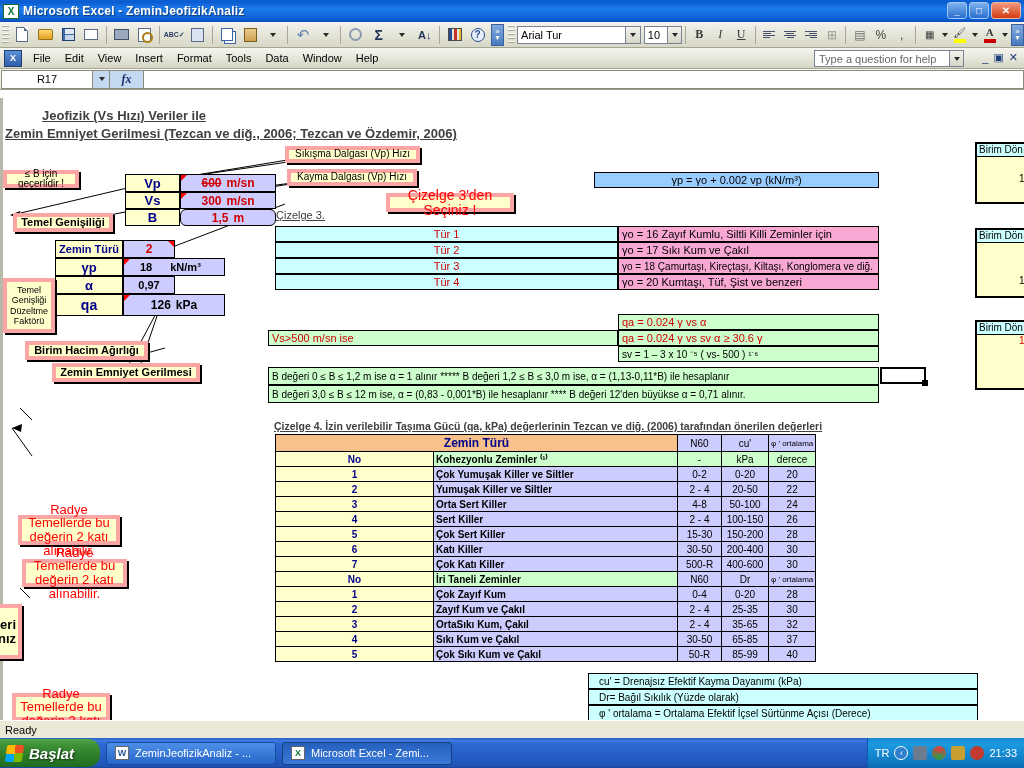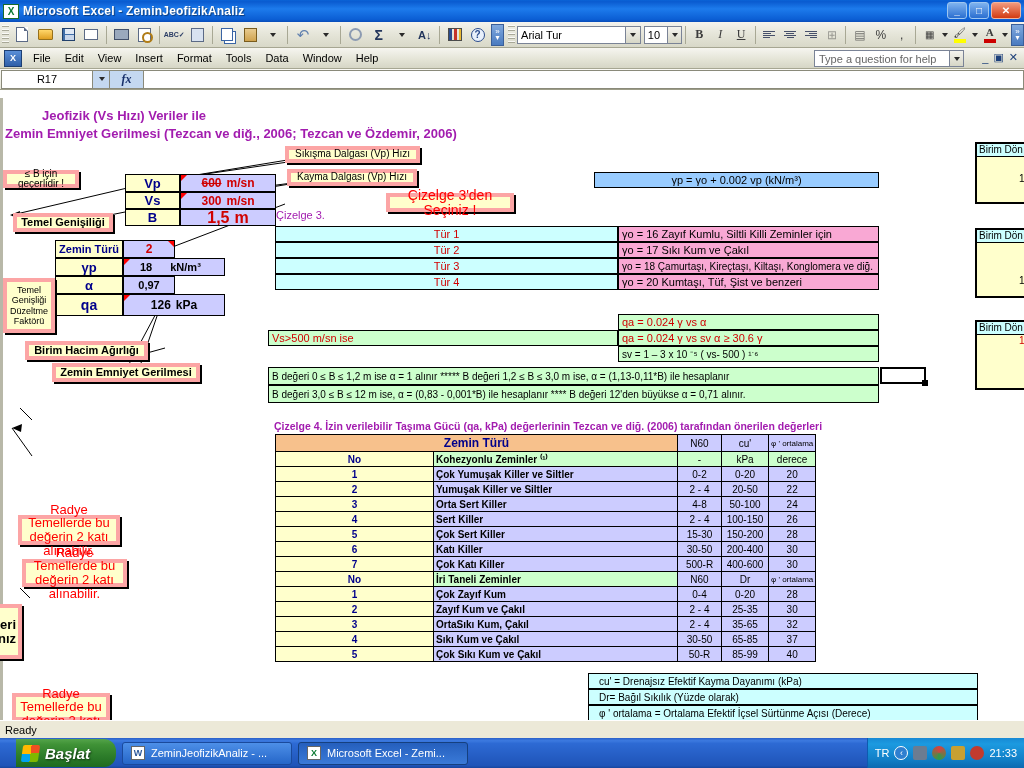--- a/index.html
+++ b/index.html
@@ -99,21 +99,21 @@
      justify-content:center;font-size:11px;position:relative;margin-left:1px;}
   .nameArrow{width:17px;height:19px;background:#c4d8f0;border:1px solid #8a8a7a;border-left:none;display:flex;align-items:center;justify-content:center;}
   .fxcell{width:34px;height:19px;background:#c4d8f0;border:1px solid #8a8a7a;border-left:none;display:flex;align-items:center;justify-content:center;
      font-style:italic;font-family:"Liberation Serif",serif;font-size:12px;color:#17306b;font-weight:bold;}
   .fbar-input{flex:1;height:19px;background:#fff;border:1px solid #8a8a7a;border-left:none;}
 
   
   #sheet{position:absolute;left:0;top:98px;width:1024px;height:622px;background:#fff;overflow:hidden;}
   #leftedge{position:absolute;left:0;top:0;width:3px;height:622px;background:#b8b8a8;}
 
-  .title-red{position:absolute;color:#a21caf;font-weight:bold;white-space:nowrap;font-family:"Liberation Sans",sans-serif;}
+  .title-red{position:absolute;color:#404040;font-weight:bold;white-space:nowrap;font-family:"Liberation Sans",sans-serif;text-decoration:underline;}
 
   
   .cell{position:absolute;display:flex;align-items:center;border:1px solid #000;white-space:nowrap;overflow:hidden;}
   .lbl-yellow{background:#ffffcc;color:#00008b;font-weight:bold;justify-content:center;}
   .val-purple{background:#ccccff;color:#d00000;font-weight:bold;justify-content:center;}
   .val-purple-blk{background:#ccccff;color:#000;font-weight:bold;justify-content:center;}
   .cyan{background:#ccffff;color:#d00000;justify-content:center;}
   .purple-txt{background:#f9a8d4;color:#000;padding-left:3px;}
   .green{background:#ccffcc;color:#d00000;padding-left:3px;}
   .blue-band{background:#99ccff;color:#000;justify-content:center;}
@@ -152,21 +152,21 @@
   #activecell{position:absolute;border:2px solid #000;background:#fff;}
   #activecell:after{content:"";position:absolute;right:-4px;bottom:-4px;width:6px;height:6px;background:#000;}
 
   
   #statusbar{position:absolute;left:0;top:720px;width:1024px;height:18px;background:#ece9d8;
      border-top:1px solid #fff;display:flex;align-items:center;font-size:11px;padding-left:5px;color:#000;}
 
   
   #taskbar{position:absolute;left:0;top:738px;width:1024px;height:30px;
      background:linear-gradient(180deg,#2a5fc8 0%,#3c7ae0 9%,#2d6ad4 18%,#1f54b8 92%,#17459d 100%);
-     display:flex;align-items:center;padding-left:16px;}
+     display:flex;align-items:center;}
   #startbtn{height:28px;min-width:100px;margin-left:0;
      background:linear-gradient(180deg,#54a44a 0%,#3f9236 20%,#2d7d2a 60%,#1f6b1f 100%);
      border-radius:0 12px 12px 0;display:flex;align-items:center;color:#fff;font-weight:bold;font-size:15px;
      font-style:italic;padding:0 14px 0 6px;text-shadow:1px 1px 2px rgba(0,0,0,.6);}
   .winlogo{width:17px;height:17px;margin-right:6px;
      background:conic-gradient(from 0deg,#f14f21 0 25%,#7eb900 0 50%,#00a4ef 0 75%,#ffb900 0 100%);
      border-radius:2px;transform:skewX(-8deg);}
   .tbtask{height:23px;margin-left:6px;min-width:170px;display:flex;align-items:center;padding:0 8px;
      background:linear-gradient(180deg,#4d8fe8,#2566c8);border:1px solid #1a4a9c;border-radius:3px;
      color:#fff;font-size:11px;gap:6px;}
@@ -405,21 +405,21 @@
   </div>
 
   <div class="cell lbl-yellow" style="left:125px;top:94px;width:55px;height:17px;font-size:13px;">Vs</div>
   <div class="cell val-purple" style="left:180px;top:94px;width:96px;height:17px;font-size:12px;">
     <span>300</span>
     <span style="margin-left:5px;">m/sn</span>
     <span class="cmt" style="left:0;right:auto;border-left:none;border-right:6px solid transparent;"></span>
   </div>
 
   <div class="cell lbl-yellow" style="left:125px;top:111px;width:55px;height:17px;font-size:13px;">B</div>
-  <div class="cell val-purple" style="left:180px;top:111px;width:96px;height:17px;font-size:16px;">
+  <div class="cell val-purple" style="left:180px;top:111px;width:96px;height:17px;font-size:12px;border-radius:6px;">
     <span>1,5</span>
     <span style="margin-left:5px;">m</span>
   </div>
 
   <div class="cell lbl-yellow" style="left:55px;top:142px;width:68px;height:18px;font-size:11px;">Zemin Türü</div>
   <div class="cell val-purple" style="left:123px;top:142px;width:52px;height:18px;font-size:12px;">
     <span>2</span>
     <span class="cmt"></span>
   </div>
 

